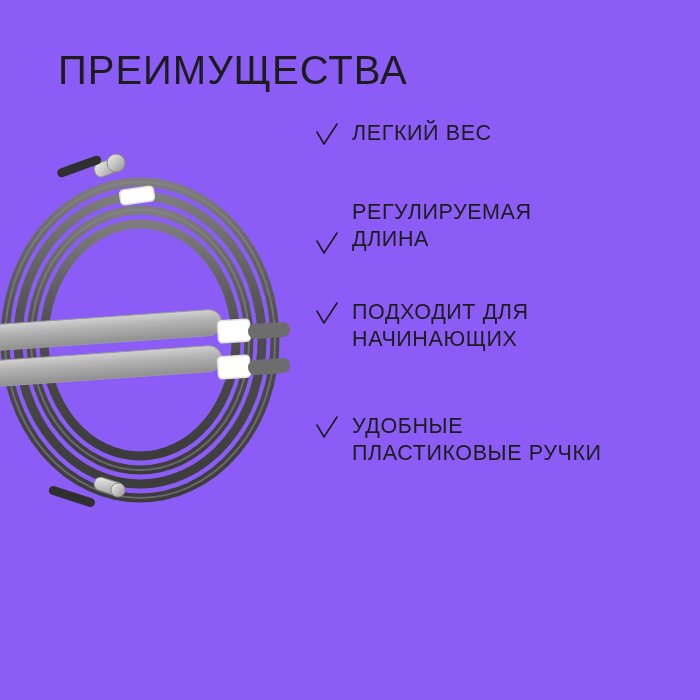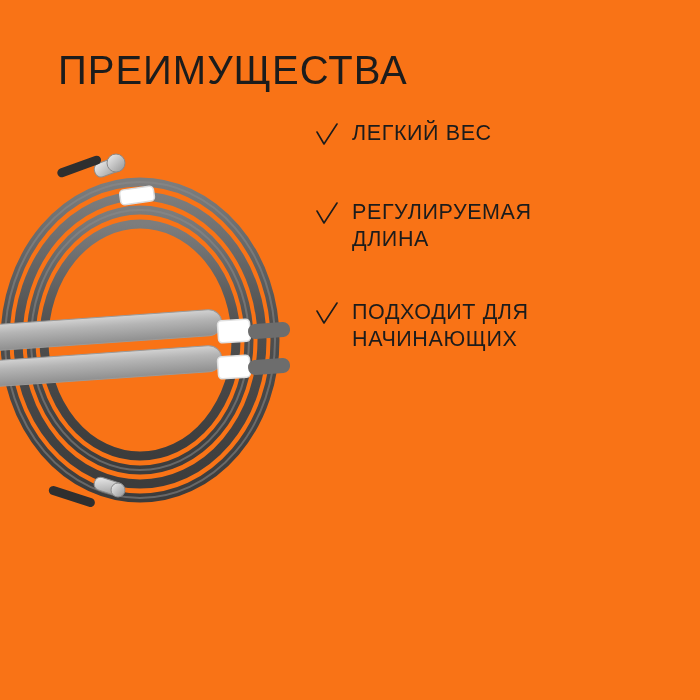--- a/index.html
+++ b/index.html
@@ -11,21 +11,21 @@
     width: 700px;
     height: 700px;
     font-family: "Liberation Sans", sans-serif;
     overflow: hidden;
     position: relative;
   }
 
   .page {
     position: absolute;
     inset: 0;
-    background: #f97316;
+    background: #8b5cf6;
   }
 
   
   .title {
     position: absolute;
     left: 58px;
     top: 48px;
     font-size: 40px;
     letter-spacing: 1px;
     color: #1c1c1c;
@@ -73,21 +73,21 @@
     line-height: 27px;
     letter-spacing: 0.6px;
     color: #1c1c1c;
     text-transform: uppercase;
     font-weight: 400;
     white-space: pre-line;
   }
 
   
   .feature.f0 { margin-bottom: 52px; }
-  .feature.f1 { margin-bottom: 46px; }
+  .feature.f1 { margin-bottom: 46px; align-items: flex-end; }
   .feature.f2 { margin-bottom: 60px; }
   .feature.f3 { margin-bottom: 48px; }
 </style>
 </head>
 <body>
 
 <div class="page">
 
   <div class="title">ПРЕИМУЩЕСТВА</div>
 
@@ -176,16 +176,25 @@
     <div class="feature f2">
       <span class="check">
         <svg width="22" height="24" viewBox="0 0 22 24" xmlns="http://www.w3.org/2000/svg">
           <path d="M1 9 L8 21 L21 1" fill="none" stroke="#1c1c1c" stroke-width="1.6" stroke-linecap="round" stroke-linejoin="round"></path>
         </svg>
       </span>
       <span class="feature-label">ПОДХОДИТ ДЛЯ
 НАЧИНАЮЩИХ</span>
     </div>
 
+    <div class="feature f3">
+      <span class="check">
+        <svg width="22" height="24" viewBox="0 0 22 24" xmlns="http://www.w3.org/2000/svg">
+          <path d="M1 9 L8 21 L21 1" fill="none" stroke="#1c1c1c" stroke-width="1.6" stroke-linecap="round" stroke-linejoin="round"></path>
+        </svg>
+      </span>
+      <span class="feature-label">УДОБНЫЕ
+ПЛАСТИКОВЫЕ РУЧКИ</span>
+    </div>
 
 
   </div>
 </div>
 
 </body></html>

